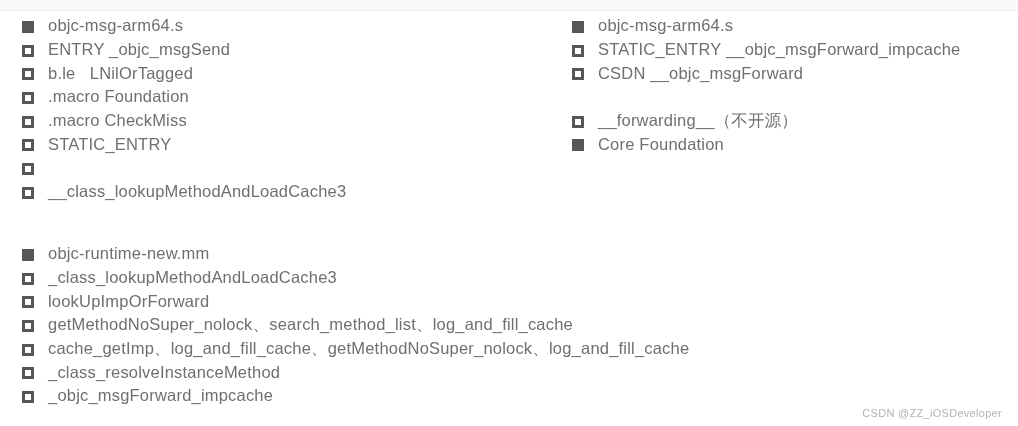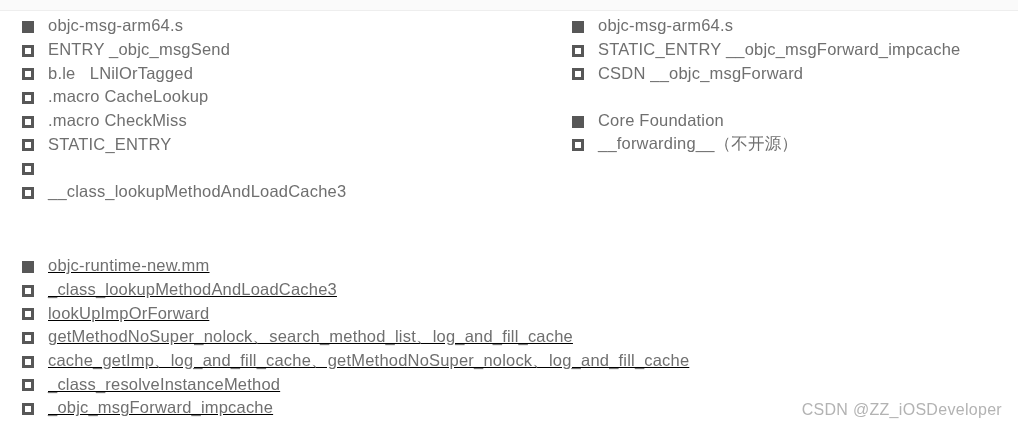--- a/index.html
+++ b/index.html
@@ -16,21 +16,21 @@
   }
   .top-strip {
     position: absolute;
     top: 0; left: 0; right: 0;
     height: 10px;
     background: #fafafa;
     border-bottom: 1px solid #eeeeee;
   }
   .list { position: absolute; }
   #list-left-top    { left: 22px; top: 14px; }
-  #list-left-bottom { left: 22px; top: 254px; text-decoration: underline; }
+  #list-left-bottom { left: 22px; top: 242px; }
   #list-right       { left: 572px; top: 14px; }
   .row {
     display: flex;
     align-items: center;
     height: 23.7px;
     font-size: 16.5px;
     color: var(--text);
     white-space: pre;
     letter-spacing: 0.2px;
   }
@@ -43,35 +43,35 @@
     margin-top: 2px;
   }
   .bullet.filled { background: var(--bullet); }
   .bullet.hollow { border: 3px solid var(--bullet); }
   .bullet.none, .bullet.blank { visibility: hidden; }
   .item-text { display: inline-block; }
   .watermark {
     position: absolute;
     right: 16px;
     bottom: 7px;
-    font-size: 16px;
+    font-size: 11px;
     color: var(--watermark);
     letter-spacing: 0.3px;
   }
 </style>
 </head>
 <body style="--text: #6f6f6f; --bullet: #575757; --watermark: #b3b3b3;">
 
 <div class="top-strip"></div>
 
 <div class="list" id="list-left-top">
     <div class="row"><span class="bullet filled"></span><span class="item-text">objc-msg-arm64.s</span></div>
     <div class="row"><span class="bullet hollow"></span><span class="item-text">ENTRY _objc_msgSend</span></div>
     <div class="row"><span class="bullet hollow"></span><span class="item-text">b.le   LNilOrTagged</span></div>
-    <div class="row"><span class="bullet hollow"></span><span class="item-text">.macro CacheLookup</span></div>
+    <div class="row"><span class="bullet hollow"></span><span class="item-text">.macro Foundation</span></div>
     <div class="row"><span class="bullet hollow"></span><span class="item-text">.macro CheckMiss</span></div>
     <div class="row"><span class="bullet hollow"></span><span class="item-text">STATIC_ENTRY</span></div>
     <div class="row"><span class="bullet hollow"></span></div>
     <div class="row"><span class="bullet hollow"></span><span class="item-text">__class_lookupMethodAndLoadCache3</span></div>
   </div>
 
 <div class="list" id="list-left-bottom">
     <div class="row"><span class="bullet filled"></span><span class="item-text">objc-runtime-new.mm</span></div>
     <div class="row"><span class="bullet hollow"></span><span class="item-text">_class_lookupMethodAndLoadCache3</span></div>
     <div class="row"><span class="bullet hollow"></span><span class="item-text">lookUpImpOrForward</span></div>
@@ -79,17 +79,17 @@
     <div class="row"><span class="bullet hollow"></span><span class="item-text">cache_getImp、log_and_fill_cache、getMethodNoSuper_nolock、log_and_fill_cache</span></div>
     <div class="row"><span class="bullet hollow"></span><span class="item-text">_class_resolveInstanceMethod</span></div>
     <div class="row"><span class="bullet hollow"></span><span class="item-text">_objc_msgForward_impcache</span></div>
   </div>
 
 <div class="list" id="list-right">
     <div class="row"><span class="bullet filled"></span><span class="item-text">objc-msg-arm64.s</span></div>
     <div class="row"><span class="bullet hollow"></span><span class="item-text">STATIC_ENTRY __objc_msgForward_impcache</span></div>
     <div class="row"><span class="bullet hollow"></span><span class="item-text">CSDN __objc_msgForward</span></div>
     <div class="row"><span class="bullet blank"></span><span class="item-text"></span></div>
+    <div class="row"><span class="bullet hollow"></span><span class="item-text">__forwarding__（不开源）</span></div>
     <div class="row"><span class="bullet filled"></span><span class="item-text">Core Foundation</span></div>
-    <div class="row"><span class="bullet hollow"></span><span class="item-text">__forwarding__（不开源）</span></div>
   </div>
 
 <div class="watermark">CSDN @ZZ_iOSDeveloper</div>
 
 </body></html>

